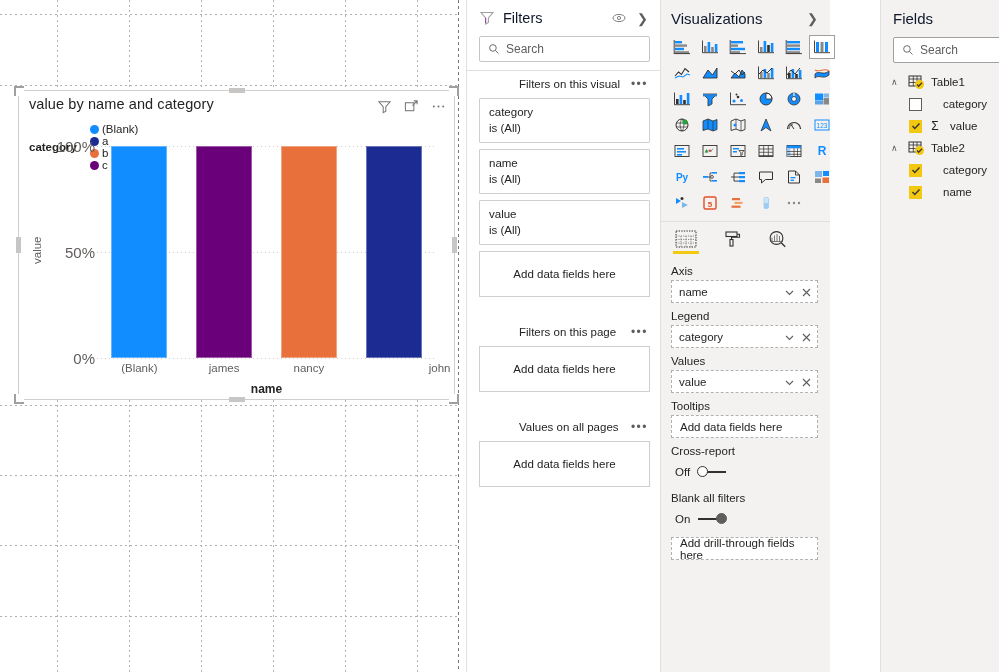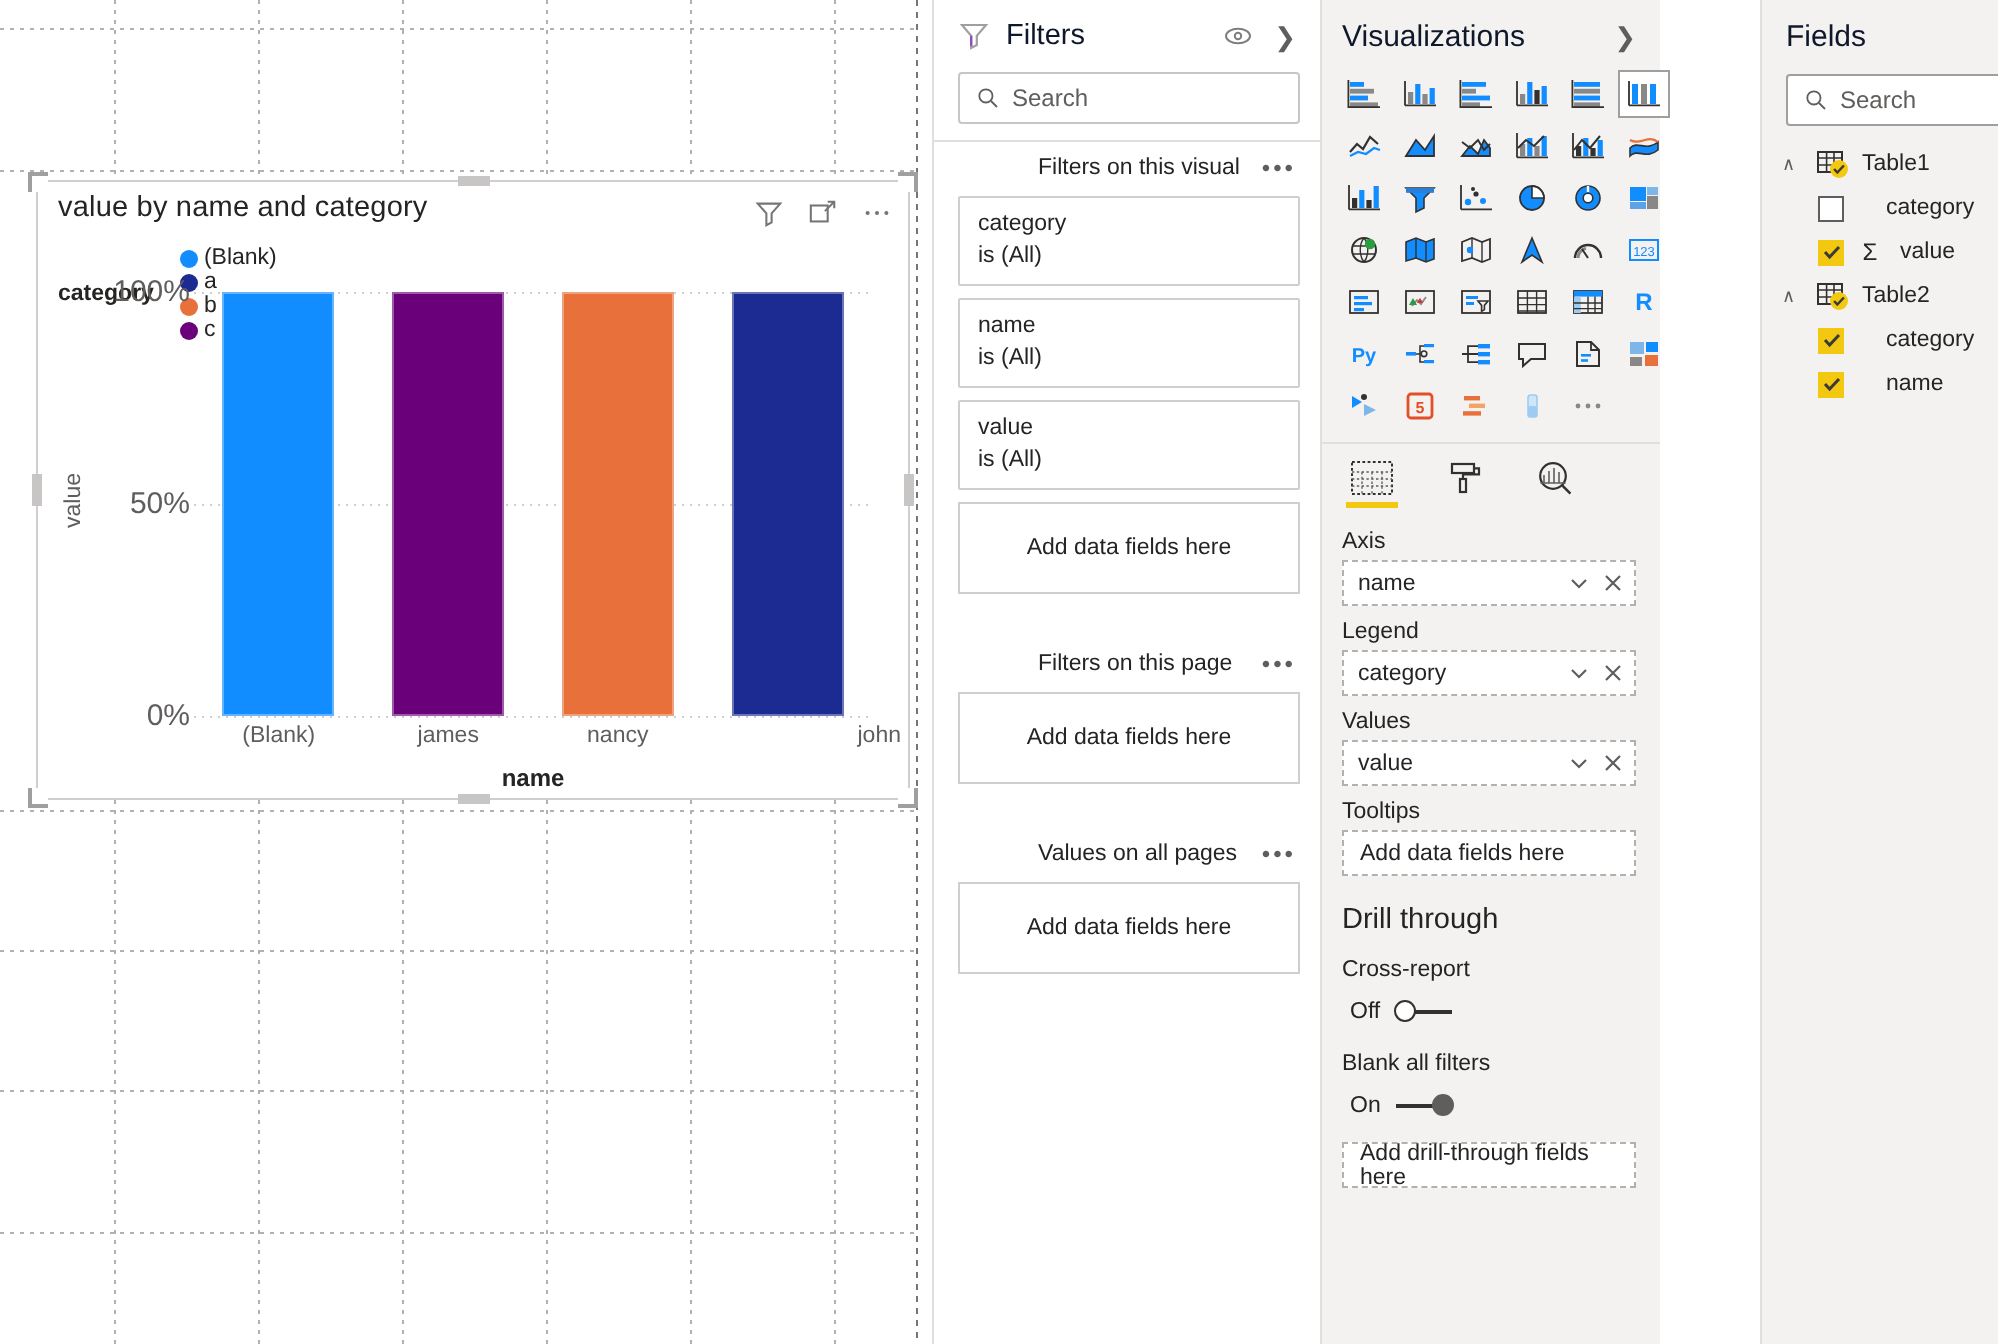--- a/index.html
+++ b/index.html
@@ -730,21 +730,20 @@
               <path d="M3 5l3.5 3.5L10 5" fill="none" stroke="#605e5c" stroke-width="1.1"></path>
             </svg></span>
           <span class="well-ic"><svg width="13" height="13" viewBox="0 0 13 13">
               <path d="M3 3l7 7M10 3l-7 7" fill="none" stroke="#605e5c" stroke-width="1.1"></path>
             </svg></span>
         </div>
         <div class="well-label">Tooltips</div>
         <div class="well-empty">Add data fields here</div>
       </div>
 
-    <div class="drill-title">Drill through</div>
     <div class="well-label" style="padding-left:10px;">Cross-report</div>
     <div class="toggle-row">
       <span class="toggle-lbl">Off</span>
       <span class="sw off">
           <span class="track"></span>
           <span class="knob"></span>
         </span>
     </div>
     <div class="well-label" style="padding-left:10px;padding-top:14px;">Blank all filters</div>
     <div class="toggle-row">

